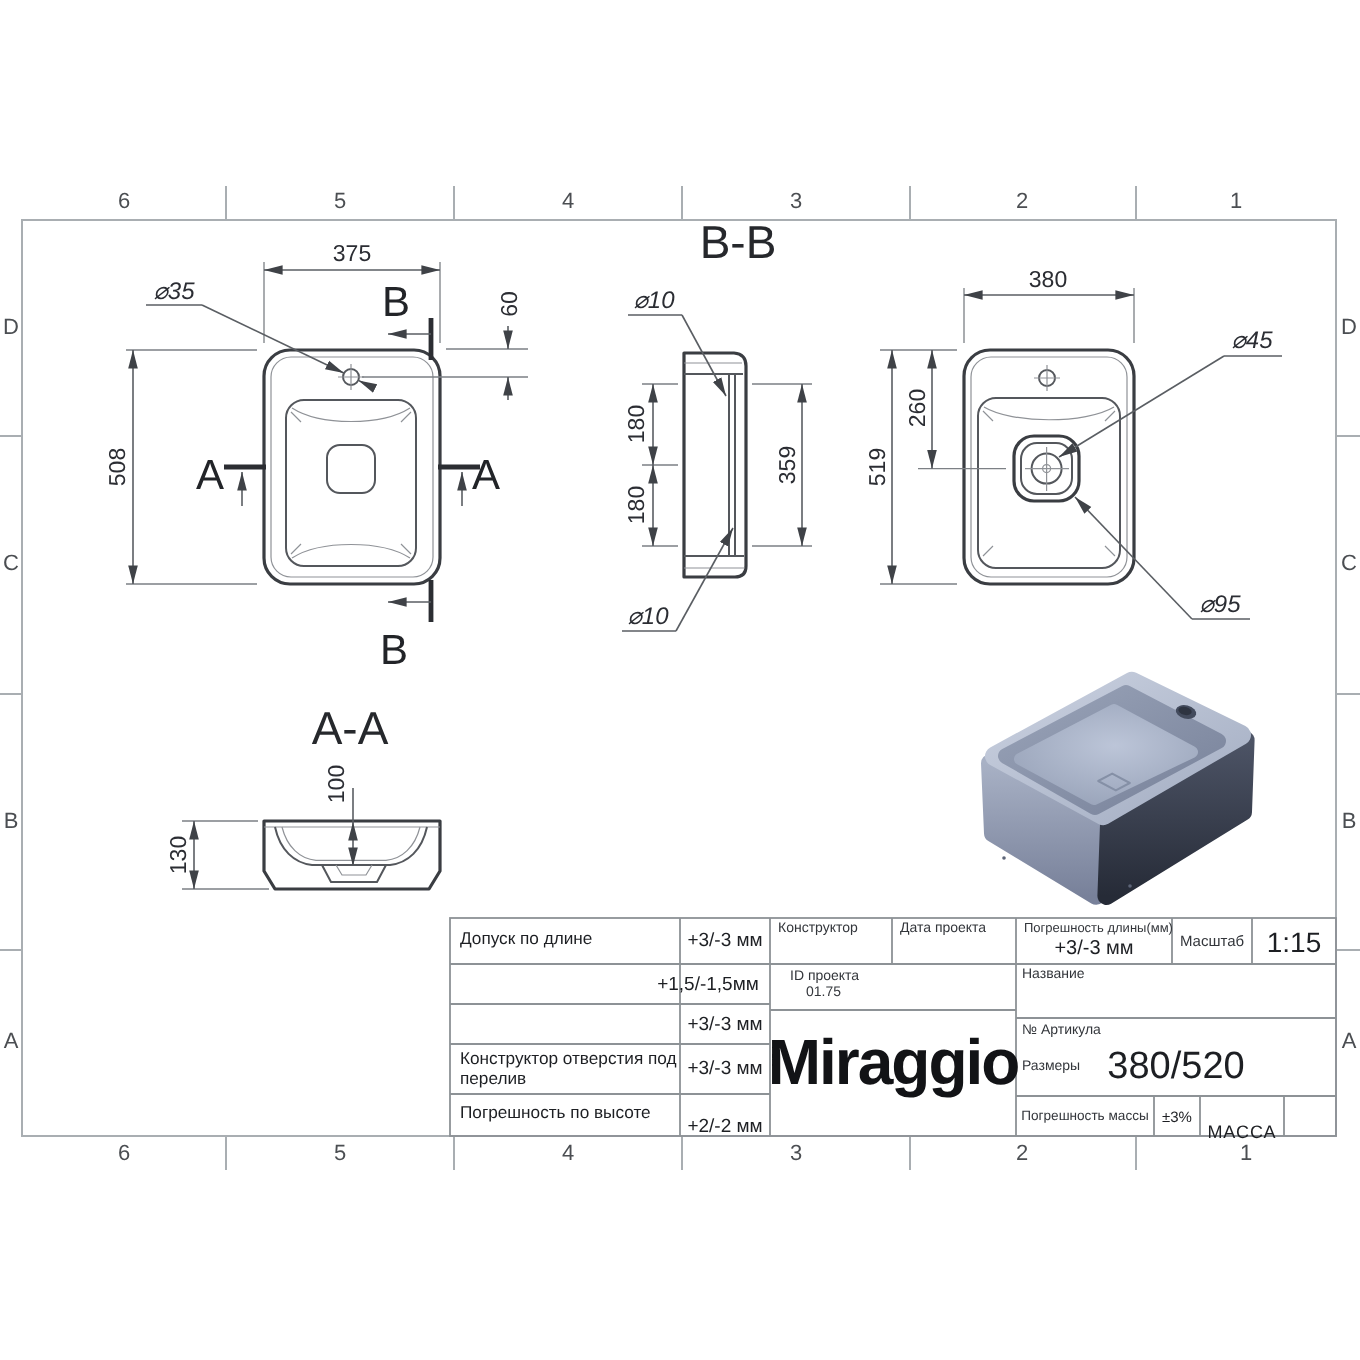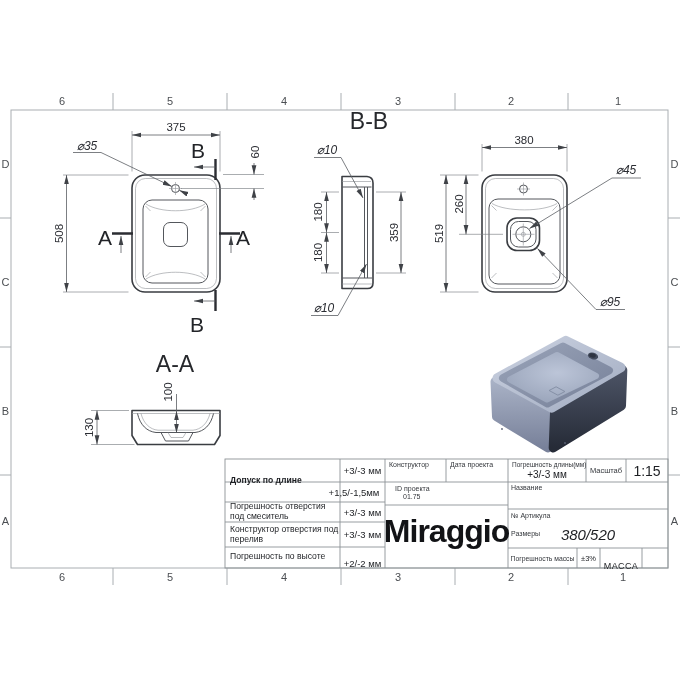--- a/index.html
+++ b/index.html
@@ -24,21 +24,21 @@
   .zone{position:absolute;font-size:11px;color:#4b4e52;text-align:center;width:16px;line-height:14px;}
   .zoneV{position:absolute;font-size:11px;color:#4b4e52;text-align:center;width:11px;line-height:14px;}
   .cell{position:absolute;color:#1d1f23;display:flex;align-items:center;}
   .cell.c{justify-content:center;text-align:center;}
   .tol-name{font-size:8.6px;line-height:9.6px;padding-left:4px;}
   .tol-val{font-size:9.5px;}
   .lbl{position:absolute;font-size:7px;color:#33363b;line-height:8px;white-space:nowrap;}
   .logo{position:absolute;display:flex;align-items:center;justify-content:center;
         font-weight:bold;font-size:32px;letter-spacing:-1px;color:#121316;}
   .big{font-size:17px;}
-  .mid{font-size:15px;font-style:italic;}
+  .mid{font-size:19px;}
 </style>
 </head>
 <body>
 
 <div class="page">
 
 <svg class="lw" width="680" height="680" viewBox="0 0 680 680">
   <defs>
     <marker id="arr" markerWidth="10" markerHeight="8" refX="9.3" refY="4" orient="auto-start-reverse" markerUnits="userSpaceOnUse">
       <path d="M0,1.6 L9.3,4 L0,6.4 Z" fill="#3f4247"></path>
@@ -235,24 +235,23 @@
   <div class="zoneV" style="left:0;top:157px;">D</div>
   <div class="zoneV" style="left:0;top:275px;">C</div>
   <div class="zoneV" style="left:0;top:404px;">B</div>
   <div class="zoneV" style="left:0;top:514px;">A</div>
 
   <div class="zoneV" style="left:669px;top:157px;">D</div>
   <div class="zoneV" style="left:669px;top:275px;">C</div>
   <div class="zoneV" style="left:669px;top:404px;">B</div>
   <div class="zoneV" style="left:669px;top:514px;">A</div>
 
-  <div class="cell tol-name" style="left:226px;top:469px;width:110px;height:23px;font-weight:bold;">Допуск по длине</div>
+  <div class="cell tol-name" style="left:226px;top:458px;width:110px;height:23px;">Допуск по длине</div>
   <div class="cell c tol-val" style="left:340px;top:459px;width:45px;height:23px;">+3/-3 мм</div>
   <div class="cell c tol-val" style="left:328px;top:482px;width:52px;height:20px;">+1,5/-1,5мм</div>
-  <div class="cell tol-name" style="left:226px;top:502px;width:110px;height:20px;">Погрешность отверстия под смеситель</div>
   <div class="cell c tol-val" style="left:340px;top:502px;width:45px;height:20px;">+3/-3 мм</div>
   <div class="cell tol-name" style="left:226px;top:522px;width:110px;height:25px;">Конструктор отверстия под перелив</div>
   <div class="cell c tol-val" style="left:340px;top:522px;width:45px;height:25px;">+3/-3 мм</div>
   <div class="cell tol-name" style="left:226px;top:547px;width:110px;height:20px;">Погрешность по высоте</div>
   <div class="cell c tol-val" style="left:340px;top:547px;width:45px;height:33px;">+2/-2 мм</div>
 
   <div class="lbl" style="left:389px;top:461px;">Конструктор</div>
   <div class="lbl" style="left:450px;top:461px;">Дата проекта</div>
   <div class="lbl" style="left:395px;top:485px;">ID проекта</div>
   <div class="lbl" style="left:403px;top:493px;">01.75</div>

